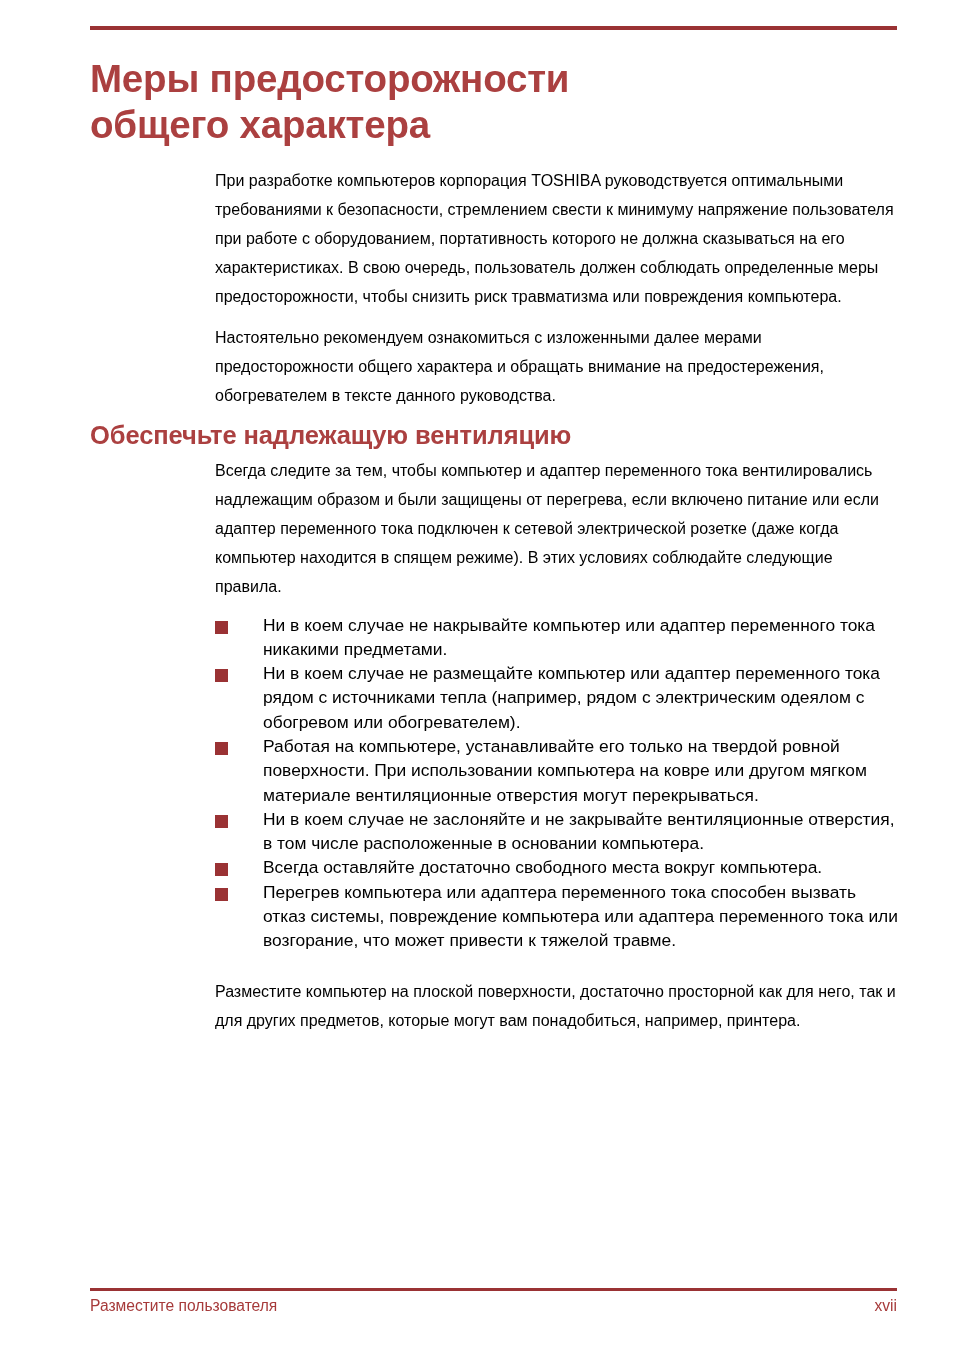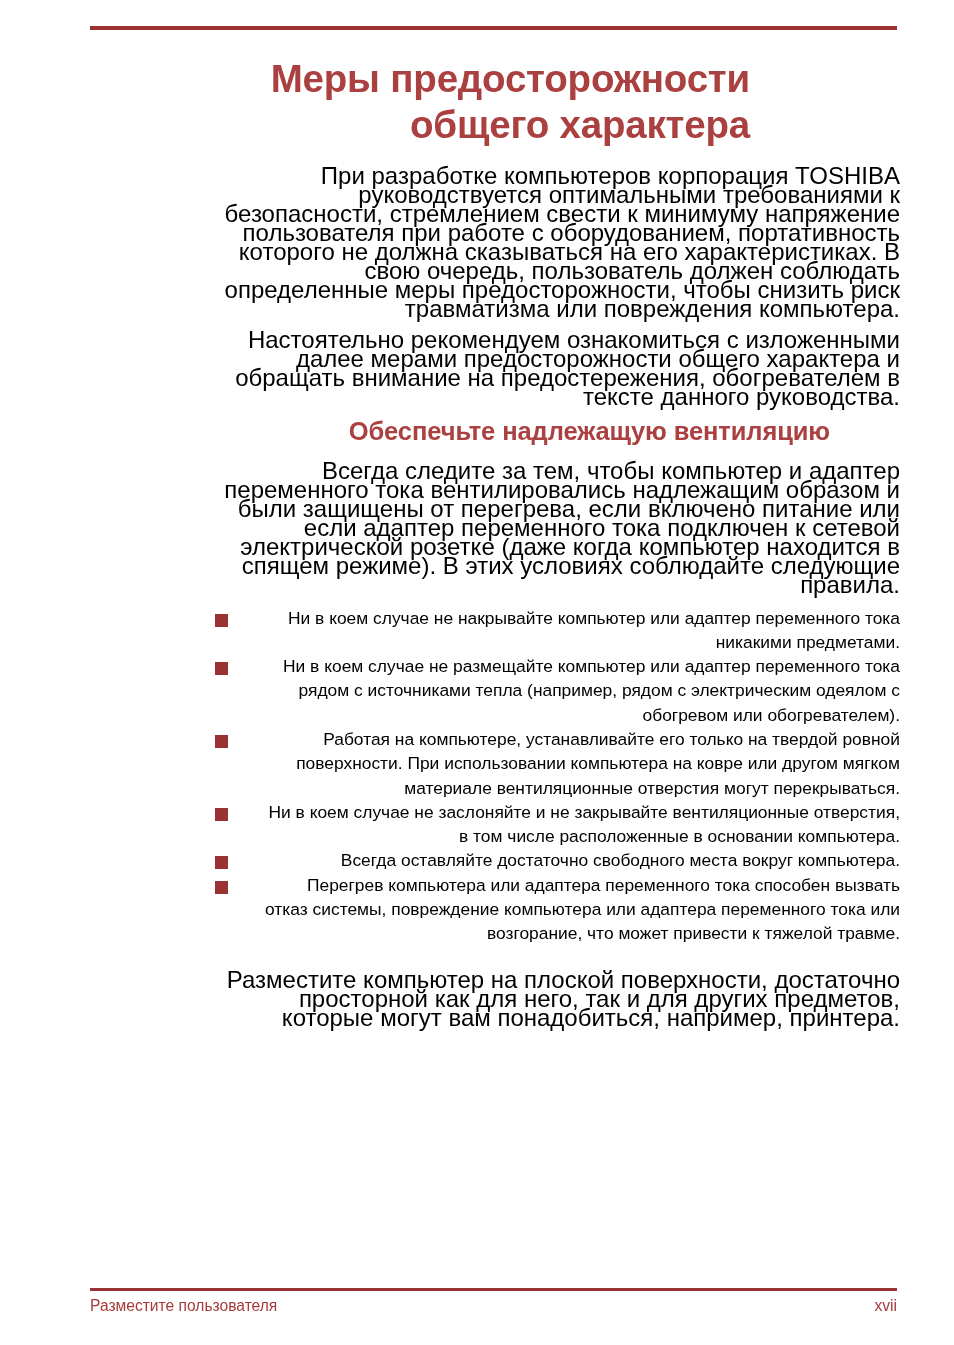--- a/index.html
+++ b/index.html
@@ -13,21 +13,20 @@
     font-family: "Liberation Sans", sans-serif;
     color: #000000;
     overflow: hidden;
     position: relative;
   }
   .page {
     position: relative;
     width: 908px;
     height: 1345px;
     box-sizing: border-box;
-    text-align: right;
   }
 
   
   .rule {
     position: absolute;
     left: 90px;
     width: 807px;
     height: 4px;
     background: #9a3234;
   }
@@ -58,32 +57,32 @@
   .section-heading {
     font-size: 25.5px;
     font-weight: bold;
     line-height: 1.25;
     color: #ab4040;
     letter-spacing: -0.1px;
     margin: 0;
     max-width: 740px;
   }
   .section-heading .tline { display: block; }
-  .h-vent { margin-top: 10px; margin-bottom: 13px; }
+  .h-vent { margin-top: 10px; margin-bottom: 4px; }
   .h-env  { margin-top: 24px; margin-bottom: 12px; }
 
   
   .body-col {
     margin-left: 125px;
     width: 685px;
   }
   p.para {
     margin: 0 0 12px 0;
-    font-size: 24px;
-    line-height: 19px;
+    font-size: 16px;
+    line-height: 29px;
     color: #000000;
   }
   p.para:last-child { margin-bottom: 0; }
 
   
   ul.bullets {
     list-style: none;
     margin: 7px 0 0 0;
     padding: 0;
     width: 685px;

